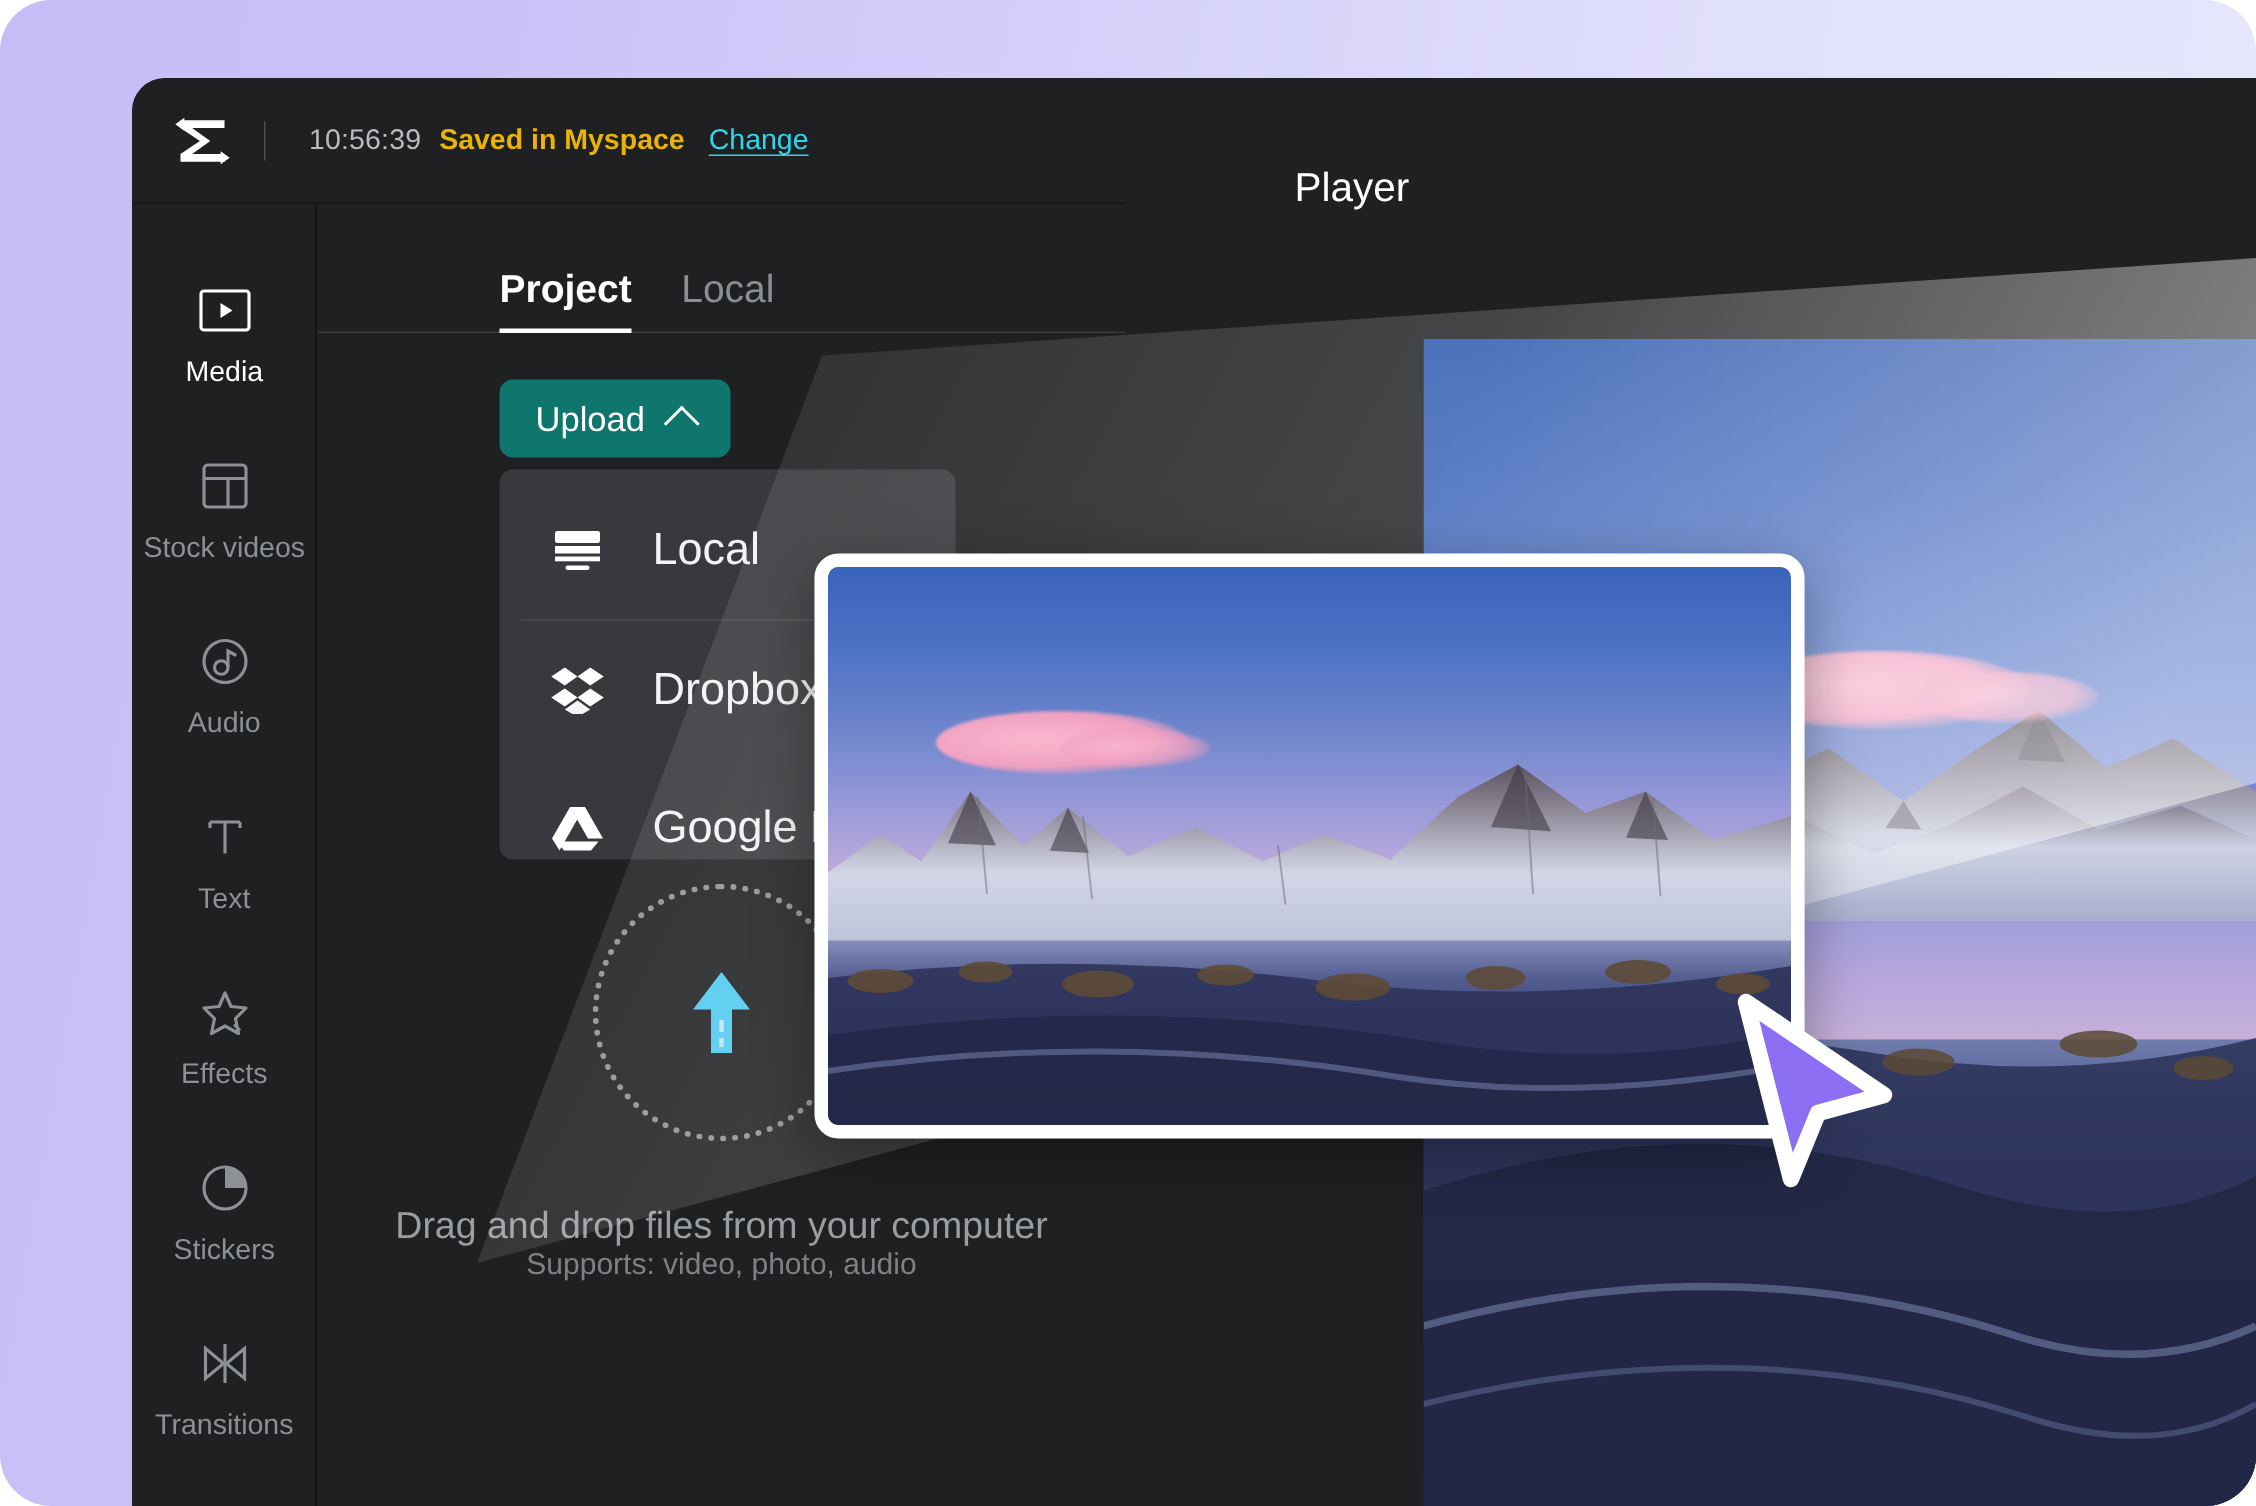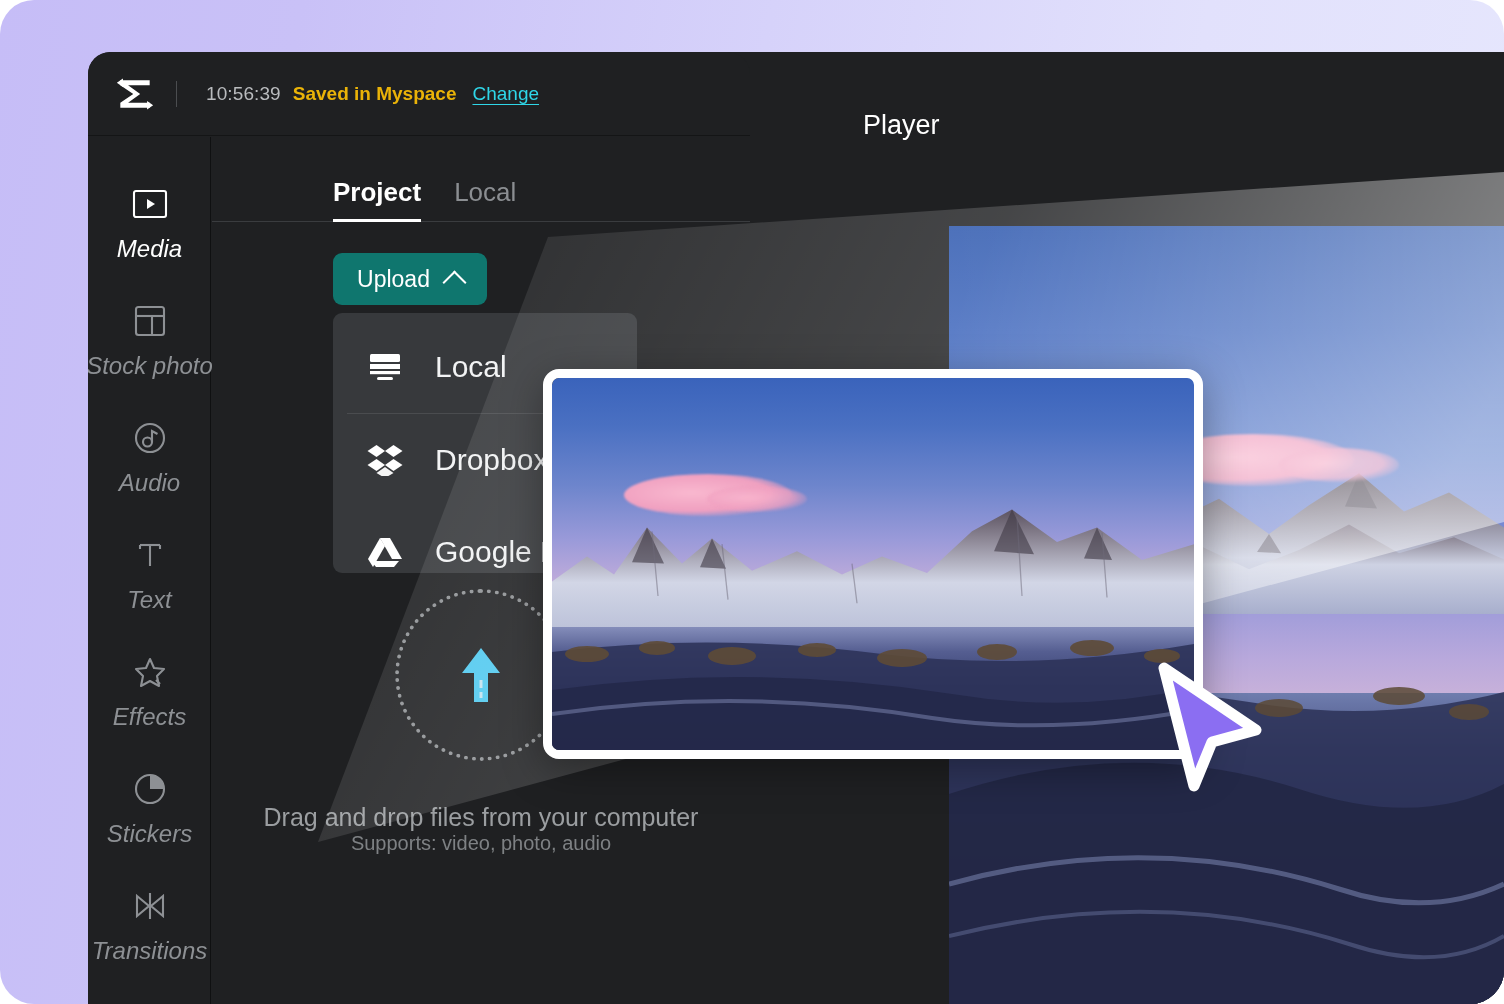--- a/index.html
+++ b/index.html
@@ -64,21 +64,21 @@
     background: #1f2022;
     border-right: 1px solid #0f1011;
     padding-top: 28px;
   }
   .rail-item {
     width: 123px; height: 117px;
     display:flex; flex-direction:column; align-items:center; justify-content:center;
     gap: 12px; cursor: pointer;
   }
   .rail-ico { height: 38px; display:flex; align-items:center; justify-content:center; }
-  .rail-lbl { font-size: 24px; color:#8d9094; white-space: nowrap; font-style: italic;}
+  .rail-lbl { font-size: 19px; color:#8d9094; white-space: nowrap;}
   .rail-item.active .rail-lbl { color:#ffffff; }
   .rail-item.active .rail-ico svg { stroke:#ffffff; }
   .rail-ico svg { stroke:#8d9094; fill:none; stroke-width:2.1; }
 
   
   #panel {
     position:absolute; left:124px; top:85px;
     width: 538px; height: 867px;
     background:#1f2022;
   }
@@ -272,21 +272,21 @@
         </div>
 
         <div class="rail-item">
           <div class="rail-ico">
             <svg width="34" height="34" viewBox="0 0 34 34">
                 <rect x="3" y="3" width="28" height="28" rx="2.5"></rect>
                 <line x1="3" y1="12" x2="31" y2="12"></line>
                 <line x1="19" y1="12" x2="19" y2="31"></line>
               </svg>
           </div>
-          <div class="rail-lbl">Stock photo</div>
+          <div class="rail-lbl">Stock videos</div>
         </div>
 
         <div class="rail-item">
           <div class="rail-ico">
             <svg width="34" height="34" viewBox="0 0 34 34">
                 <circle cx="17" cy="17" r="14"></circle>
                 <circle cx="14.5" cy="21" r="4.5"></circle>
                 <path d="M19 21 V10 L24.5 13"></path>
               </svg>
           </div>

